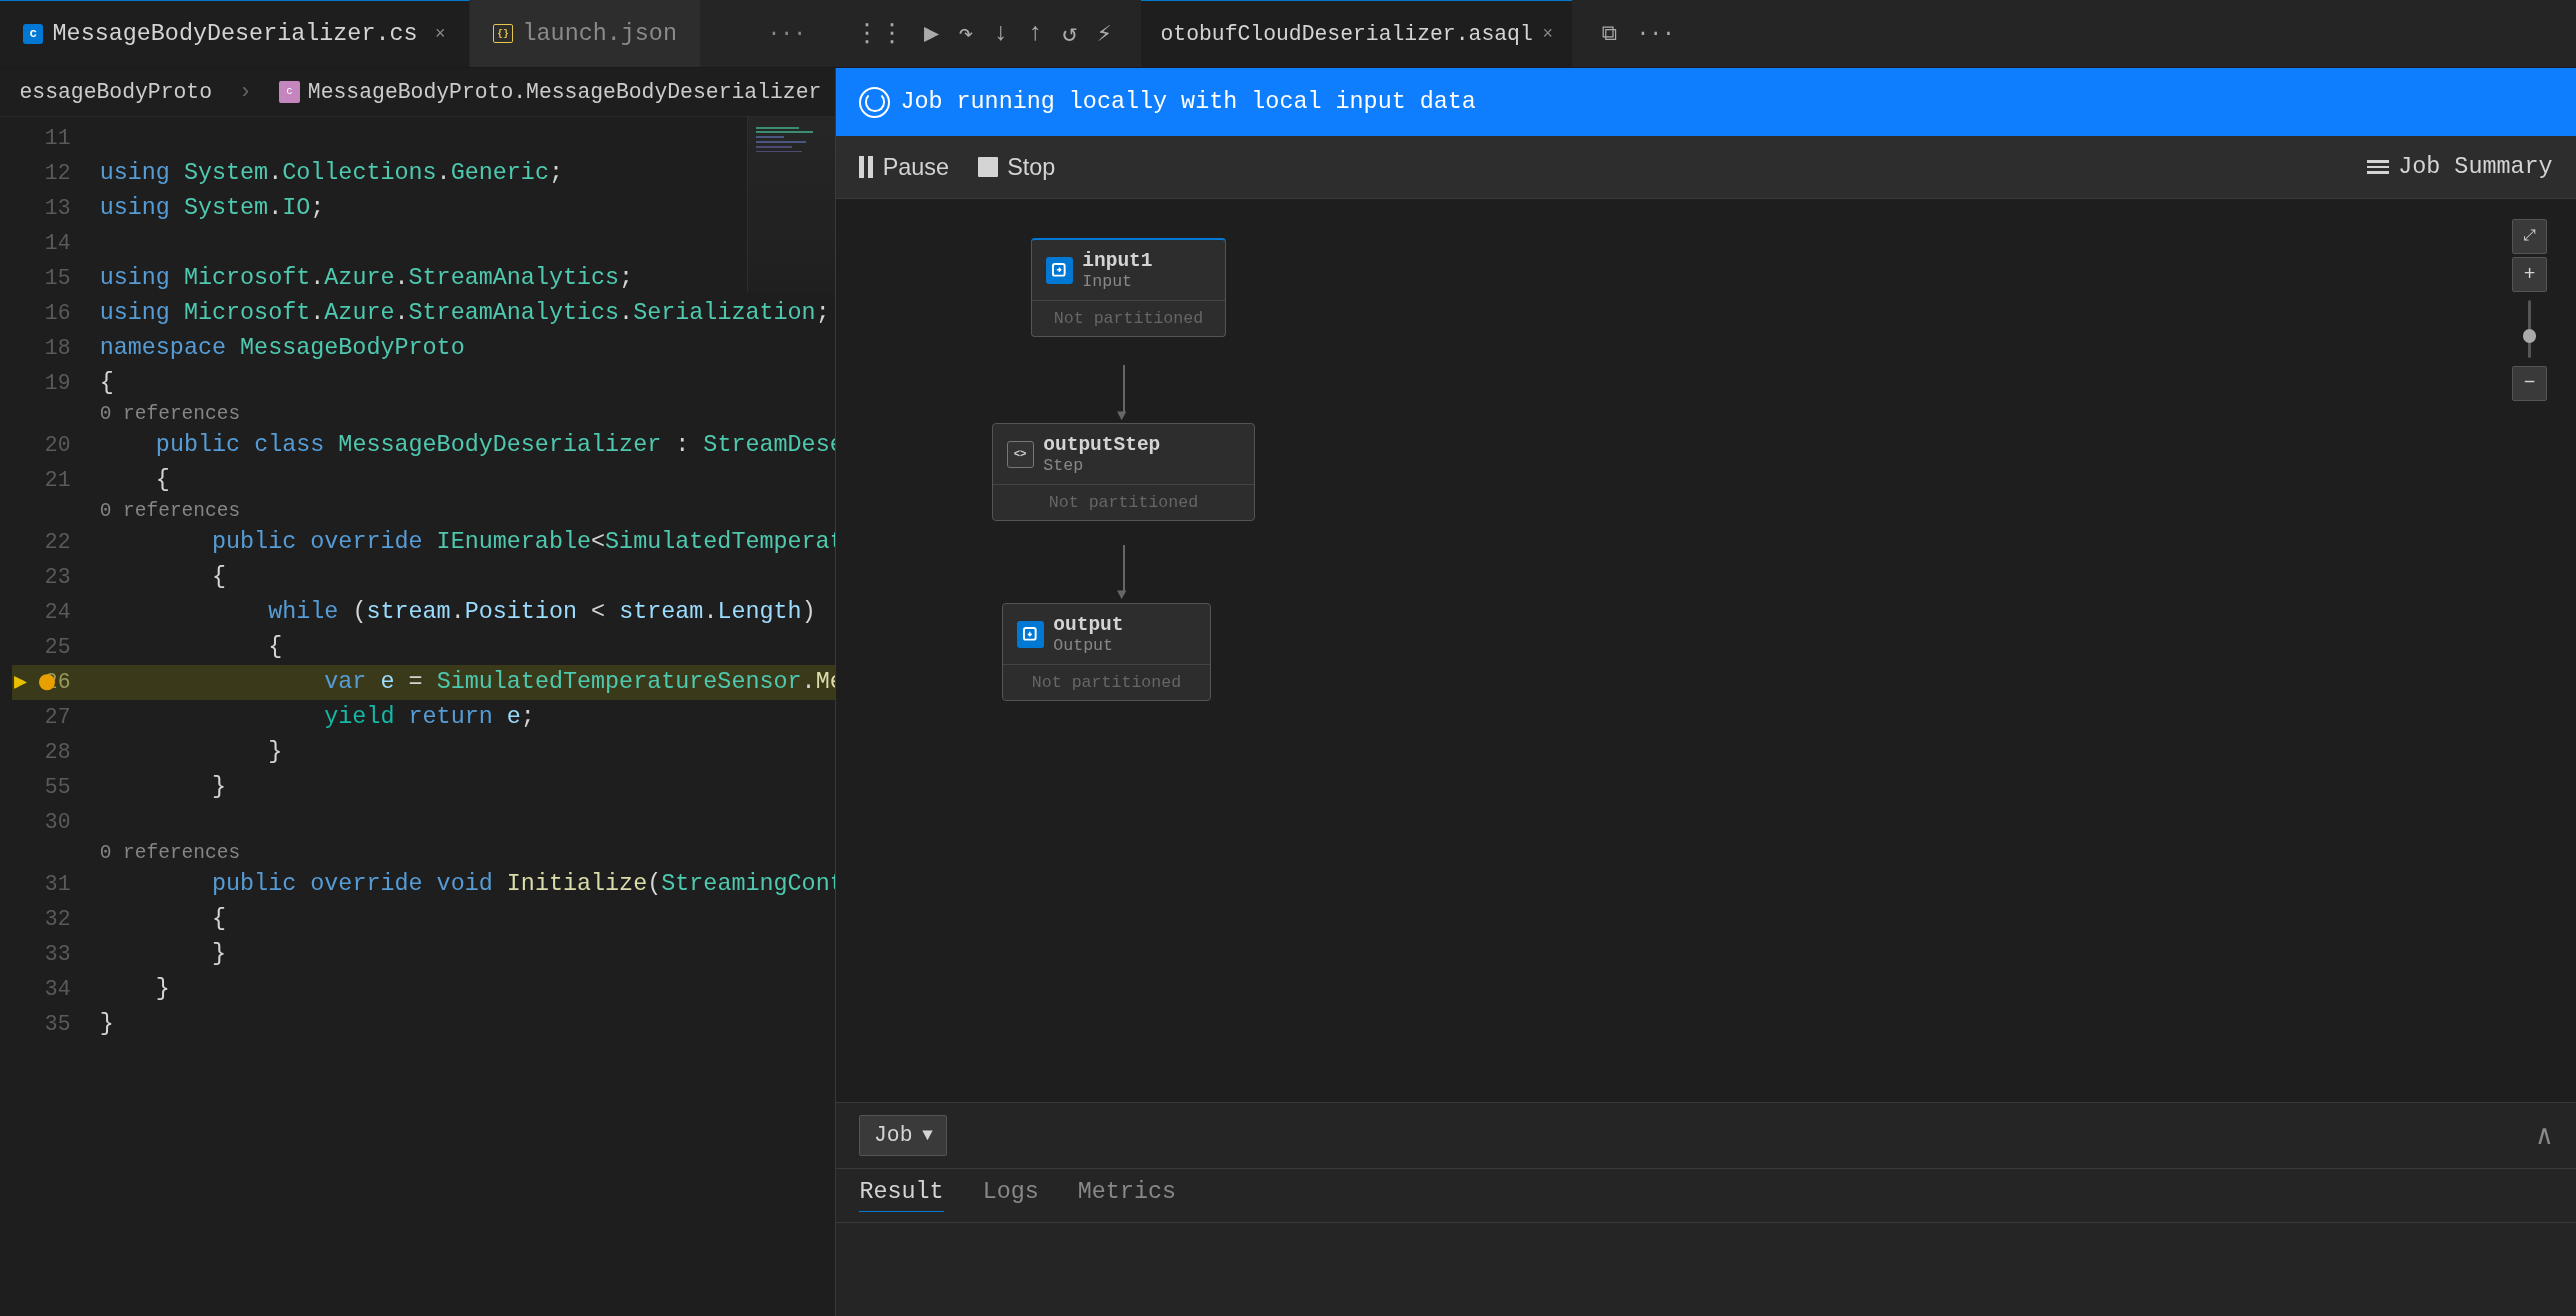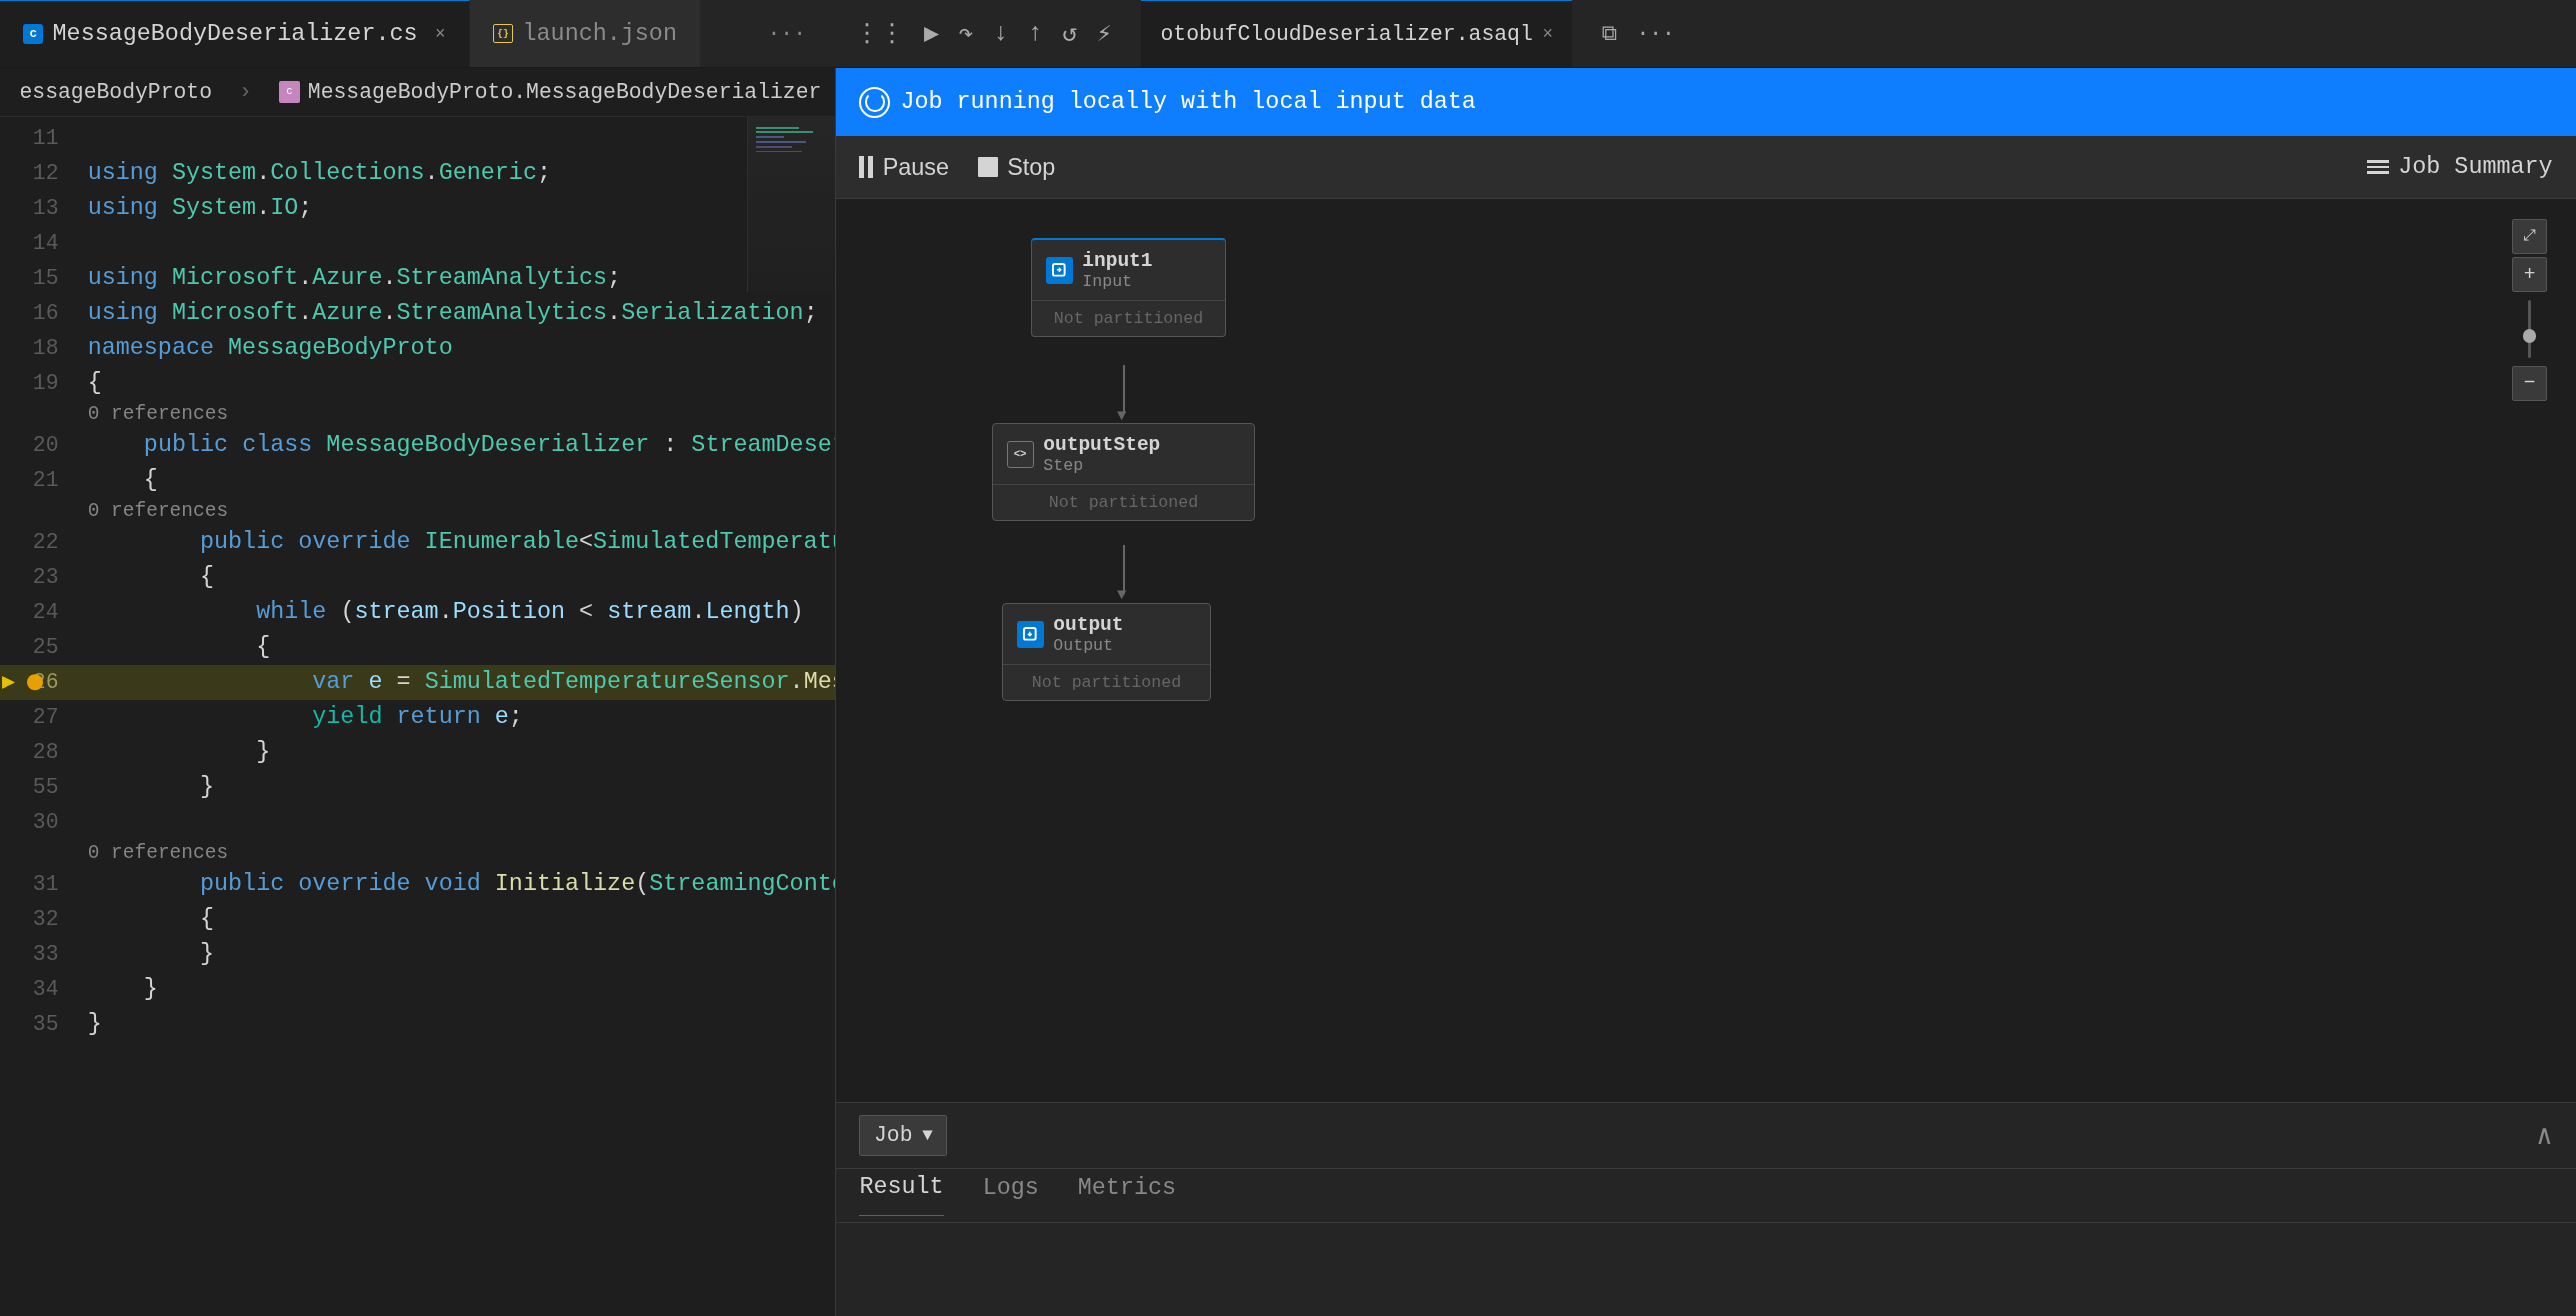--- a/index.html
+++ b/index.html
@@ -131,20 +131,21 @@
 
     
     .code-editor {
       flex: 1;
       overflow: hidden;
       position: relative;
     }
     .code-lines {
       display: flex;
       flex-direction: column;
+      padding-left: 12px;
     }
     .code-line {
       display: flex;
       align-items: flex-start;
       height: 35px;
       line-height: 35px;
       position: relative;
     }
     .code-line.highlighted {
       background: #3a3a1e;
@@ -340,21 +341,21 @@
       align-items: center;
       height: 54px;
       border-bottom: 1.9px solid #3a3a3a;
       padding: 0 23.4px;
       gap: 39px;
     }
     .bottom-tab {
       font-size: 23.4px;
       color: #888;
       cursor: pointer;
-      padding-bottom: 15px;
+      padding-bottom: 6px;
     }
     .bottom-tab.active {
       color: #d4d4d4;
       border-bottom: 1.9px solid #0078d4;
     }
     .job-select {
       background: #3a3a3a;
       border: 1px solid #555;
       color: #d4d4d4;
       padding: 7.8px 13.6px;

